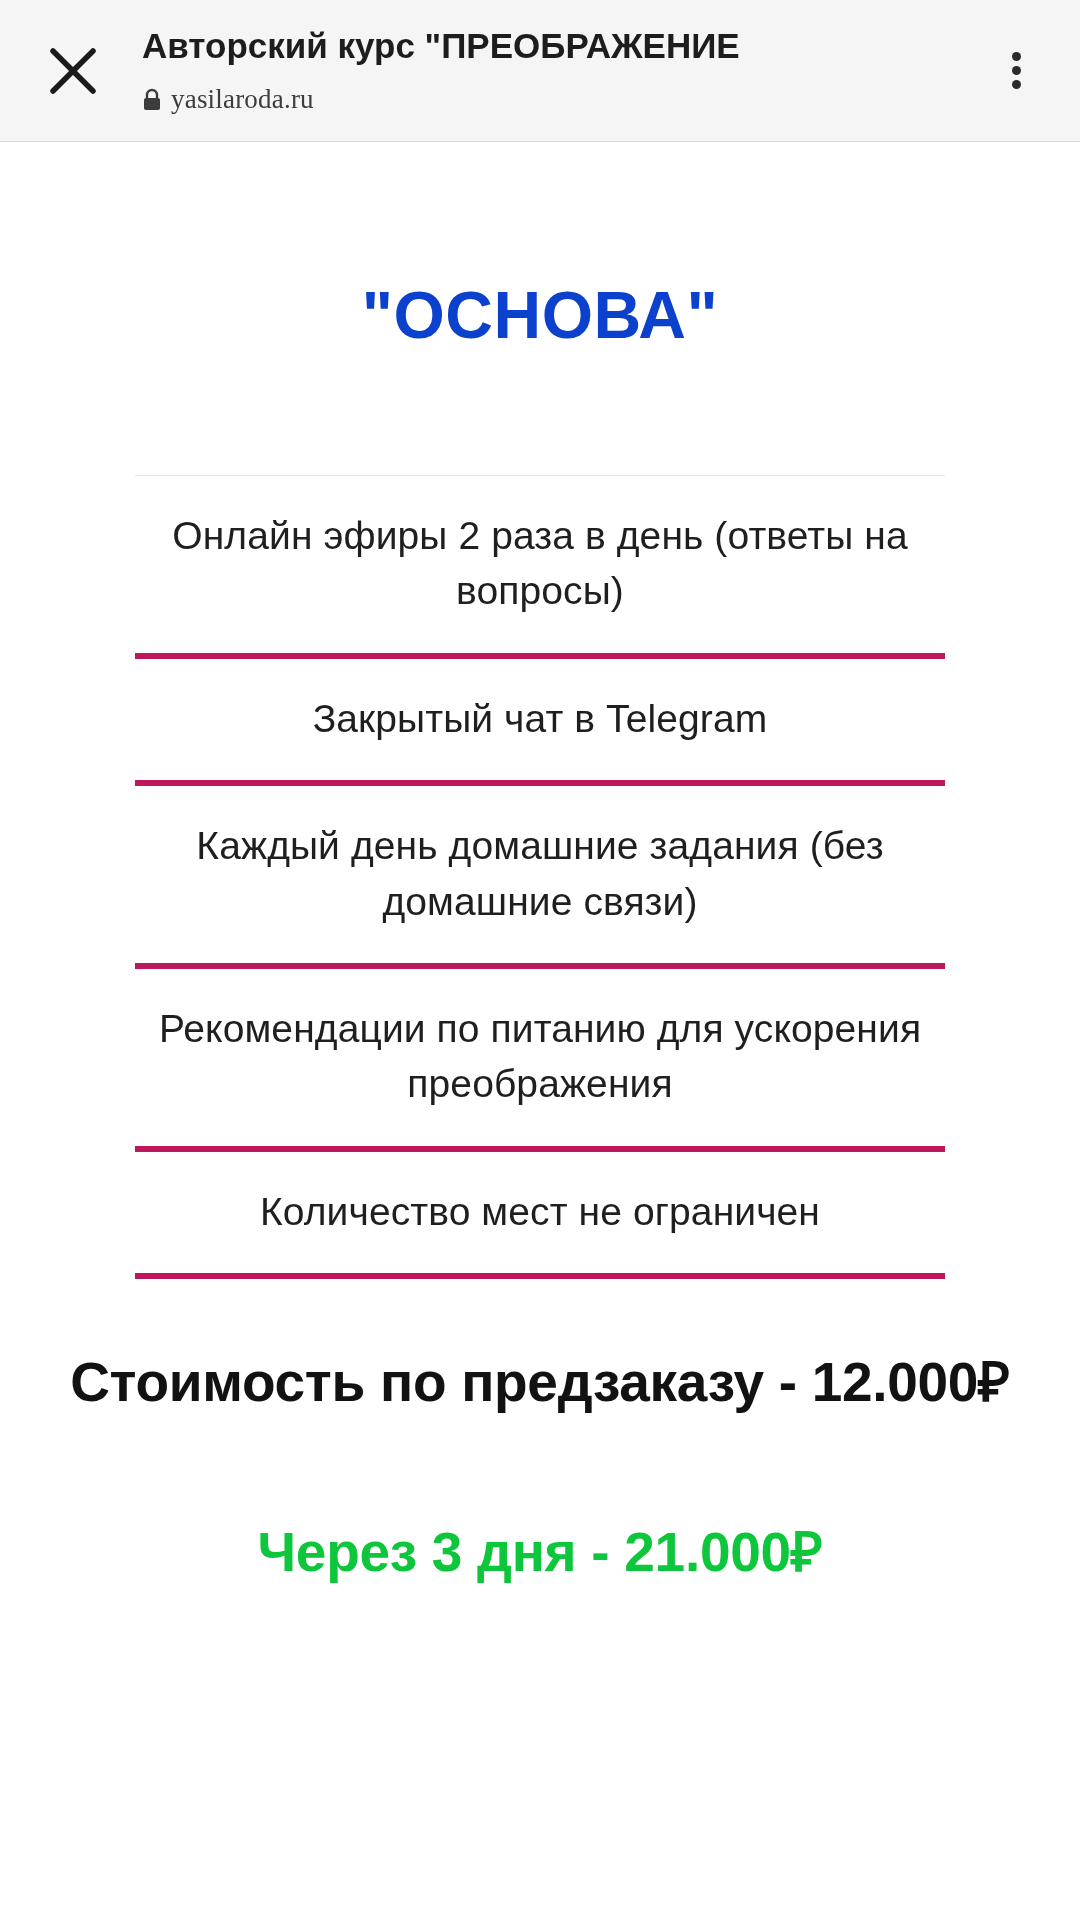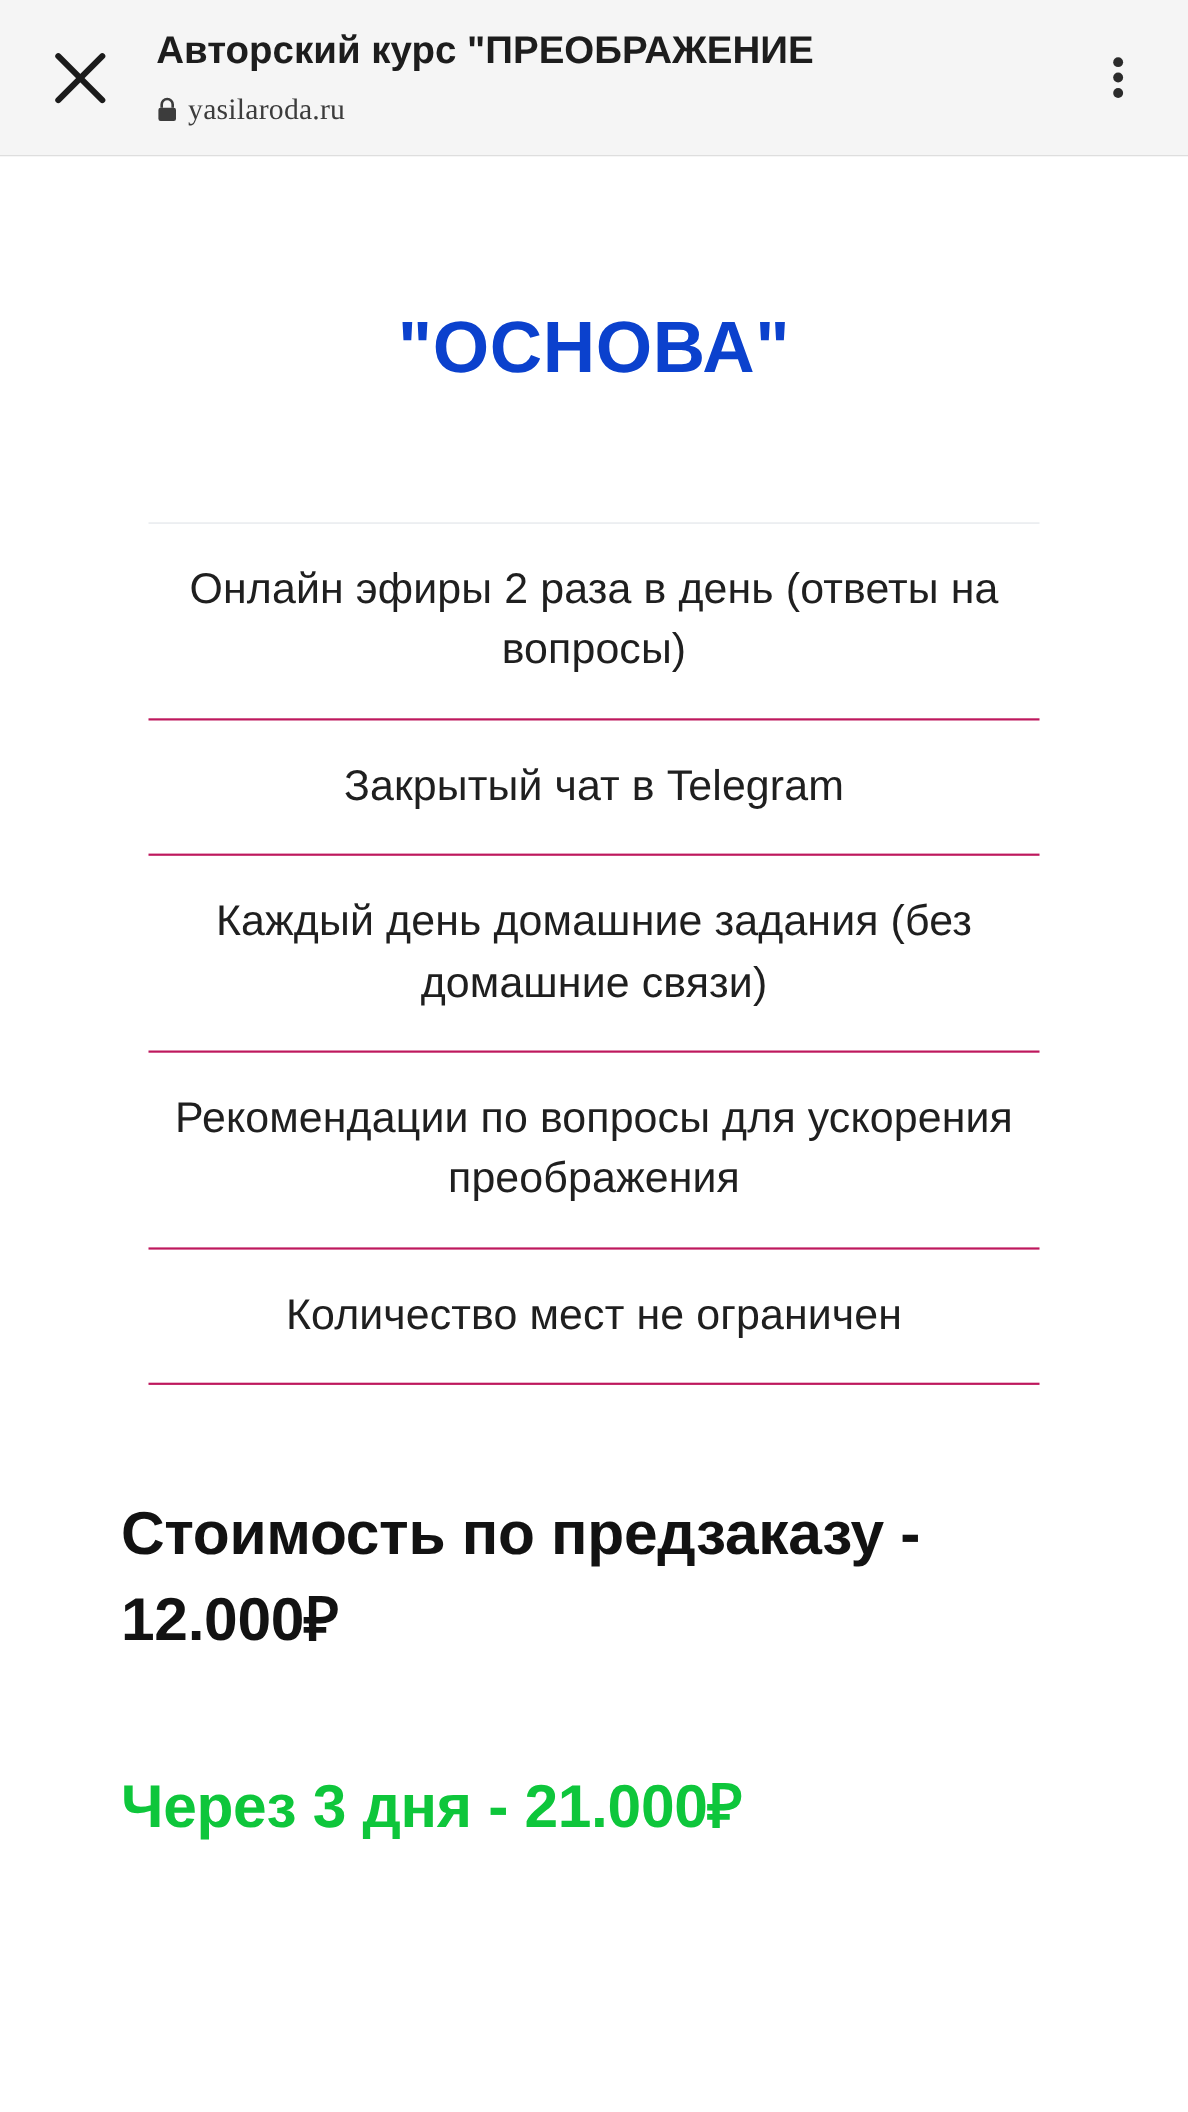--- a/index.html
+++ b/index.html
@@ -106,33 +106,33 @@
     font-weight: bold;
     margin-top: 135px;
     letter-spacing: 0.5px;
   }
 
   .features {
     margin: 122px 135px 0 135px;
     border-top: 1px solid #dfe3e8;
   }
   .feature {
-    border-bottom: 2px solid #be185d;
+    border-bottom: 6px solid #be185d;
     padding: 32px 0 34px 0;
     text-align: center;
     color: #1f1f1f;
     font-size: 39px;
     line-height: 1.42;
     letter-spacing: 0.1px;
   }
 
   .price-block {
-    margin-top: 96px;
-    text-align: left;
-    padding: 0 110px;
+    margin-top: 64px;
+    text-align: center;
+    padding: 0 70px;
   }
   .price-main {
     font-size: 55px;
     font-weight: bold;
     color: #121212;
     line-height: 1.42;
     letter-spacing: -0.3px;
   }
   .price-later {
     margin-top: 96px;
@@ -180,21 +180,21 @@
 </div>
 
 <div class="content">
 
   <div class="heading">"ОСНОВА"</div>
 
   <div class="features">
     <div class="feature">Онлайн эфиры 2 раза в день (ответы на вопросы)</div>
     <div class="feature">Закрытый чат в Telegram</div>
     <div class="feature">Каждый день домашние задания (без домашние связи)</div>
-    <div class="feature">Рекомендации по вопросы для ускорения преображения</div>
+    <div class="feature">Рекомендации по питанию для ускорения преображения</div>
     <div class="feature">Количество мест не ограничен</div>
   </div>
 
   <div class="price-block">
     <div class="price-main">Стоимость по предзаказу - 12.000₽</div>
     <div class="price-later">Через 3 дня - 21.000₽</div>
   </div>
 
 </div>
 

